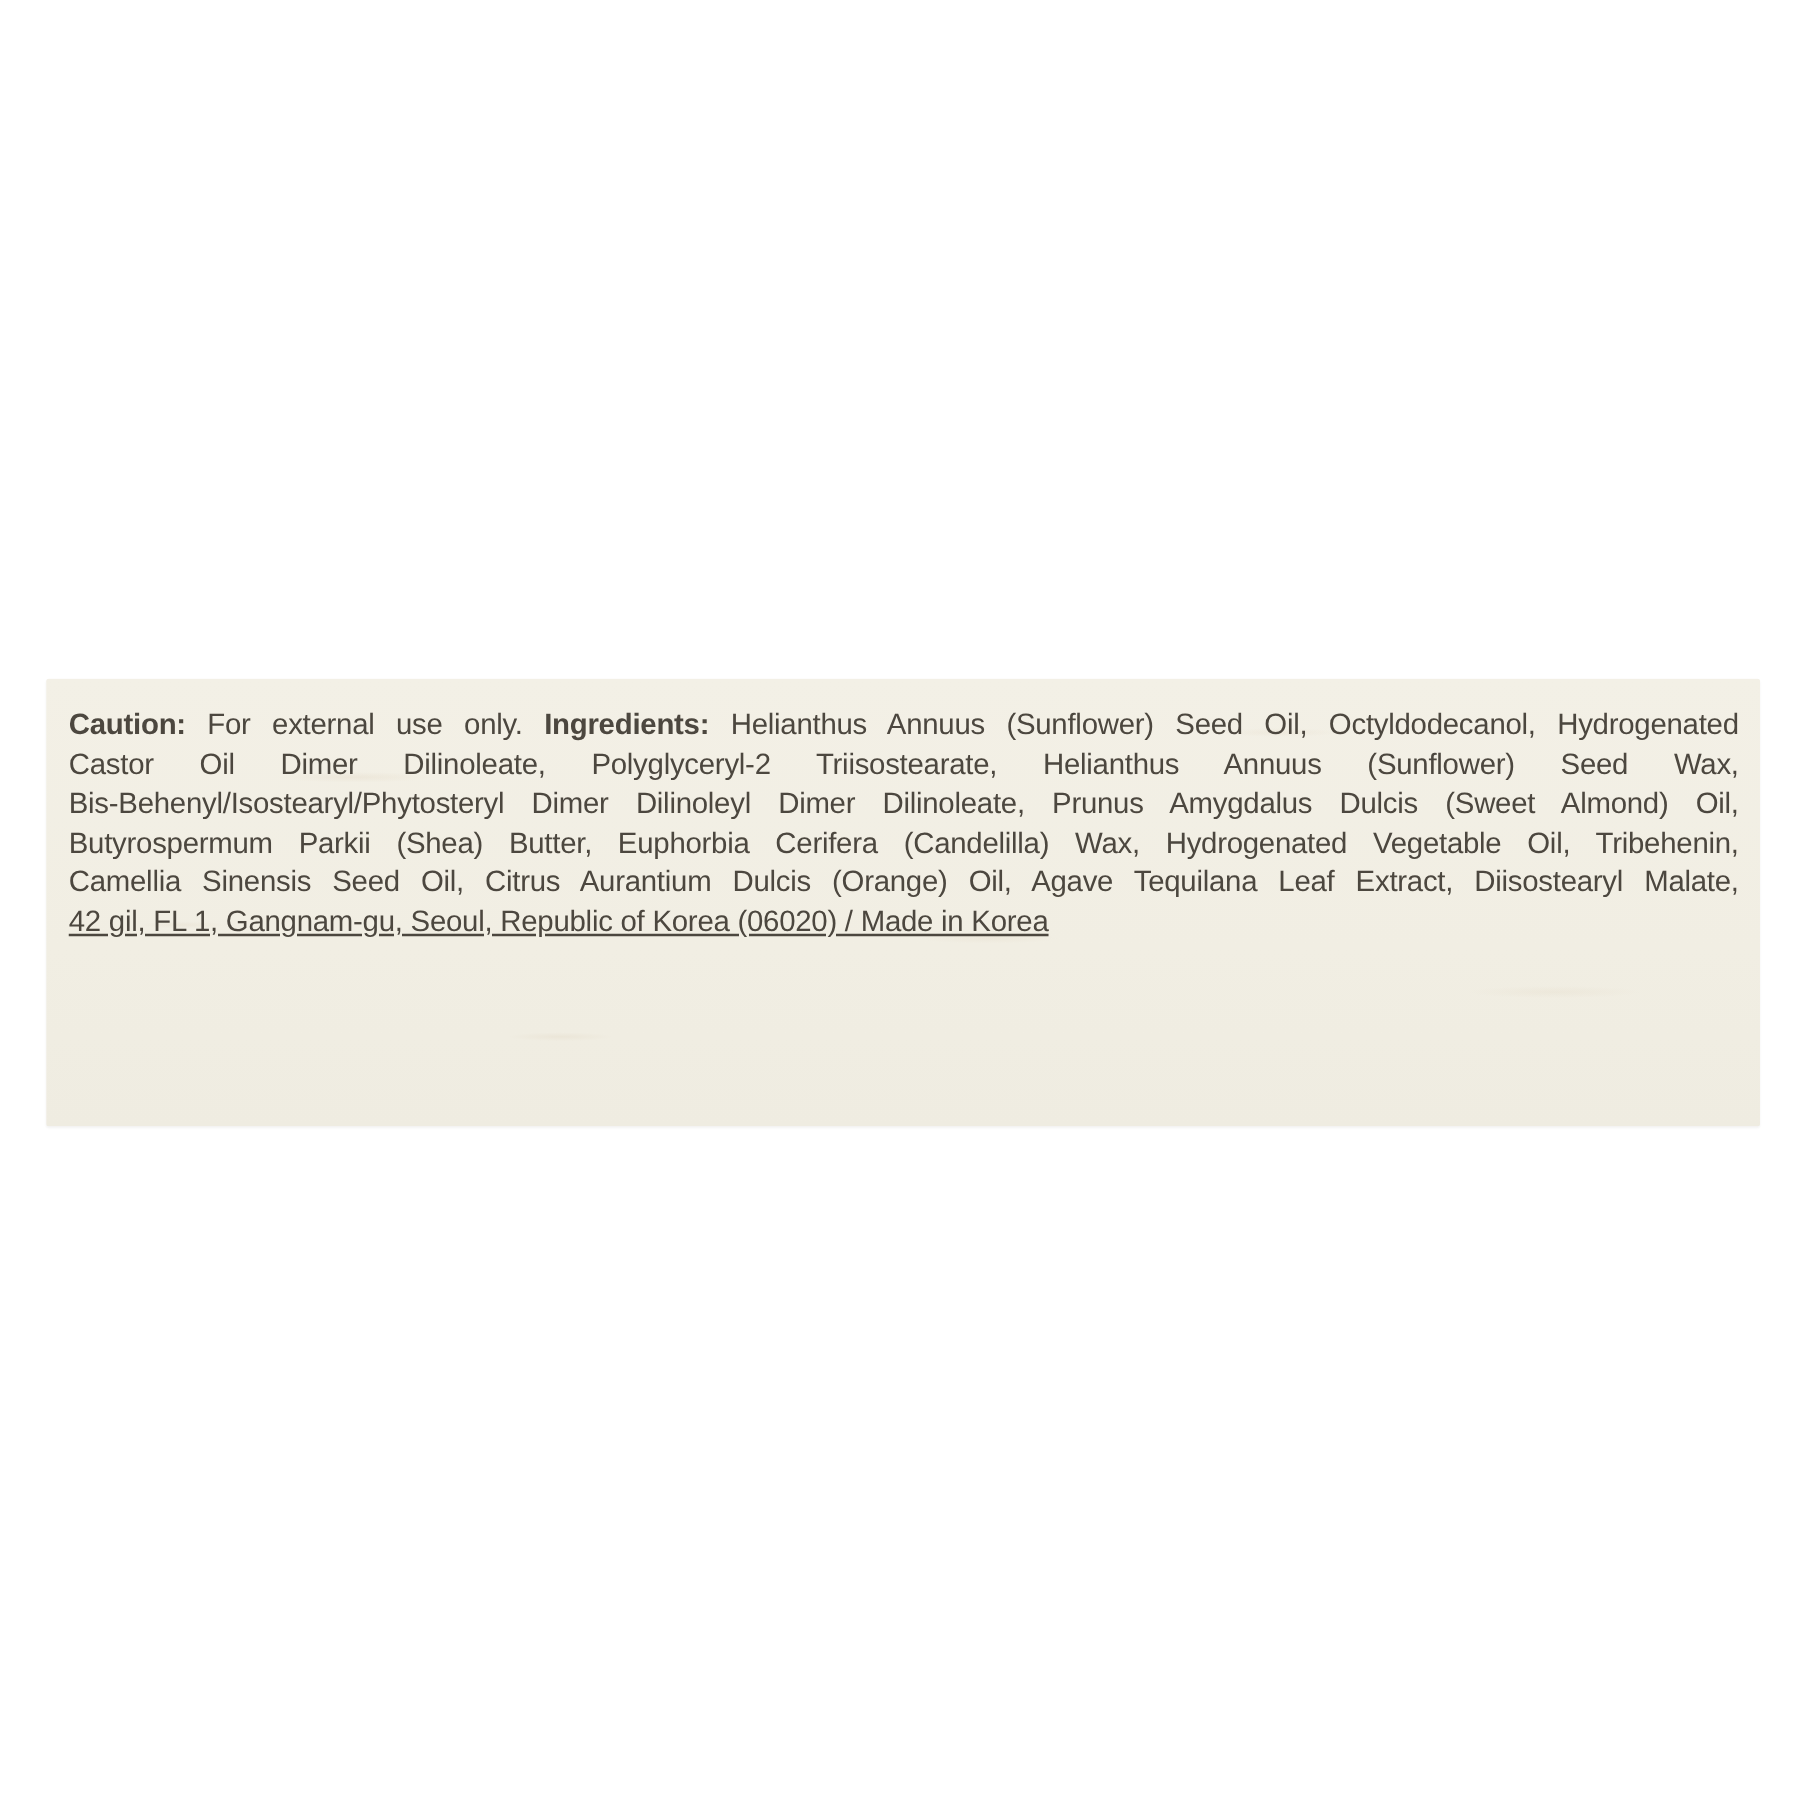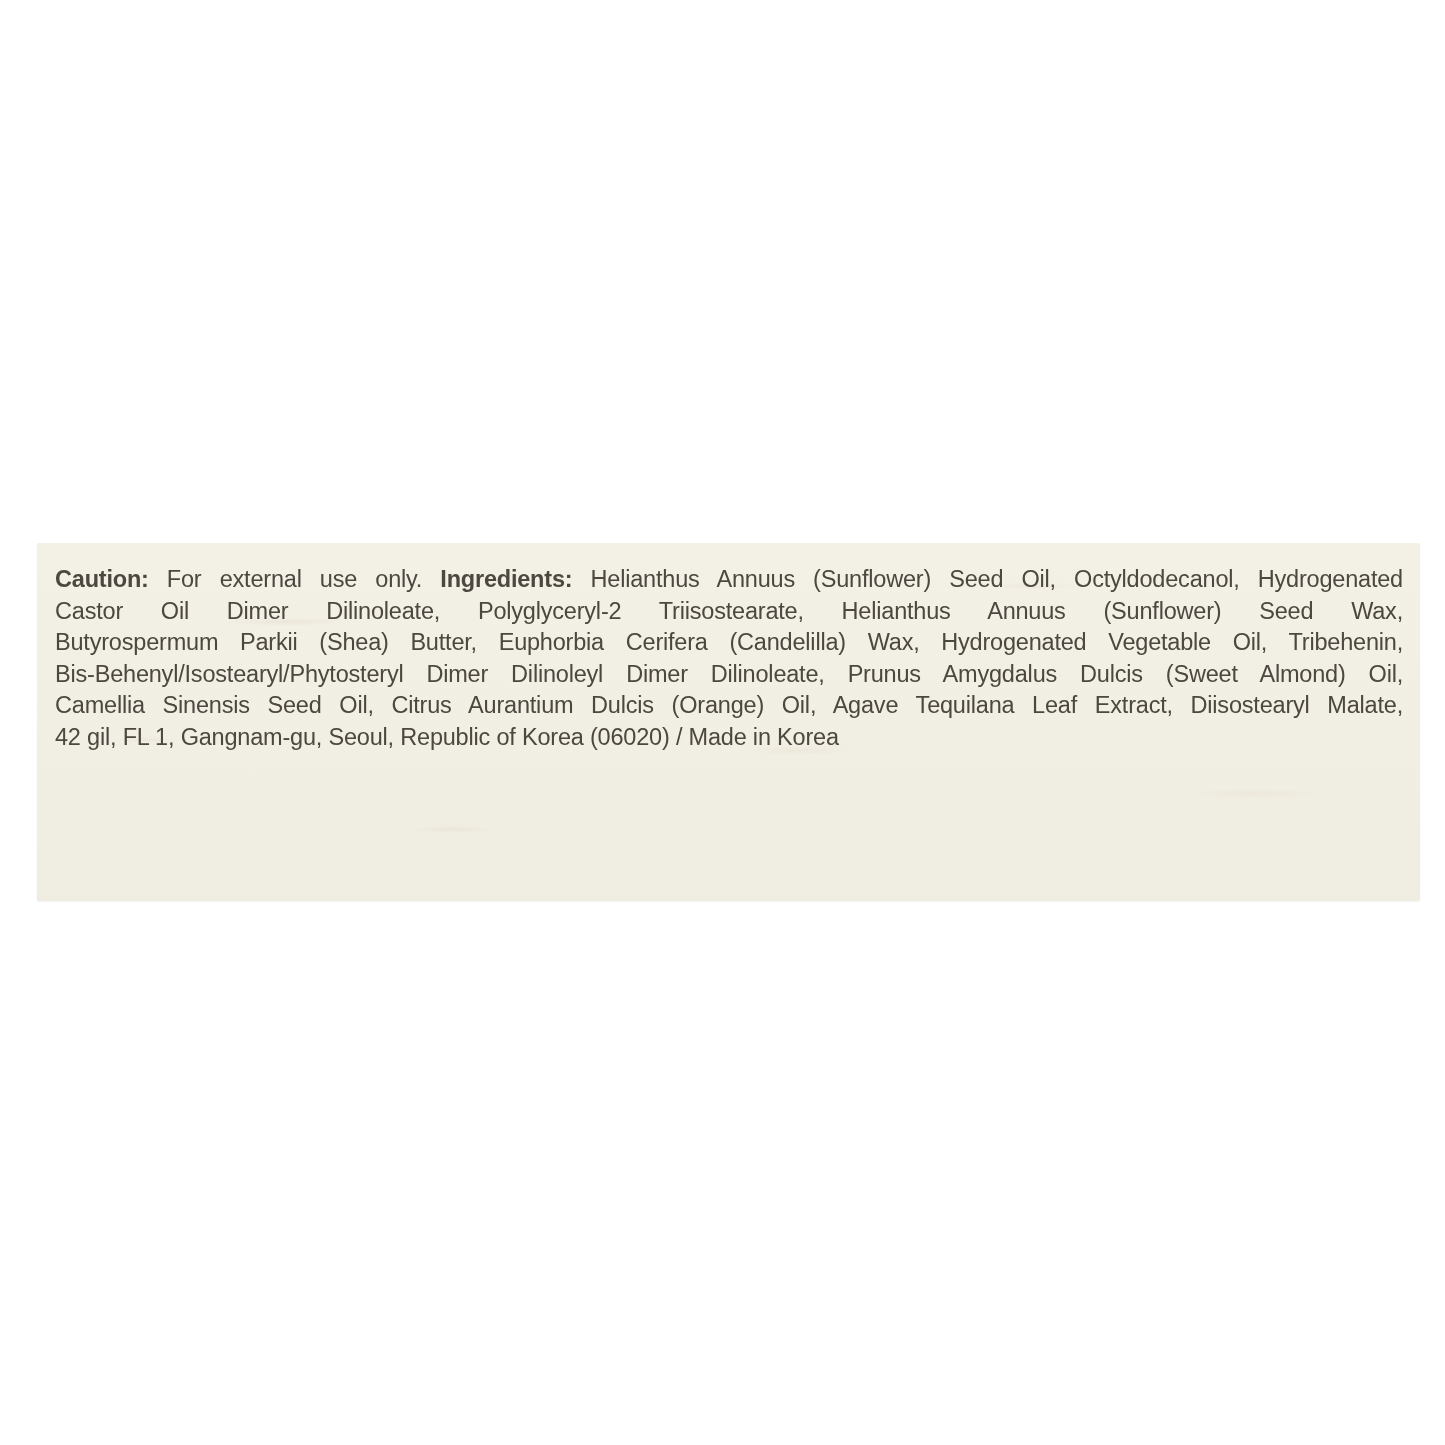--- a/index.html
+++ b/index.html
@@ -26,53 +26,53 @@
     background-image:
       radial-gradient(ellipse 90px 6px at 18% 22%, rgba(186,156,114,0.10), transparent 70%),
       radial-gradient(ellipse 70px 5px at 72% 12%, rgba(186,156,114,0.08), transparent 70%),
       radial-gradient(ellipse 80px 6px at 55% 58%, rgba(186,156,114,0.07), transparent 70%),
       radial-gradient(ellipse 60px 5px at 30% 80%, rgba(186,156,114,0.09), transparent 70%),
       radial-gradient(ellipse 100px 7px at 88% 70%, rgba(186,156,114,0.07), transparent 70%),
       radial-gradient(ellipse 50px 4px at 8% 55%, rgba(186,156,114,0.08), transparent 70%),
       linear-gradient(180deg, #f3f0e6 0%, #f1eee3 60%, #efece1 100%);
     border-radius: 2px;
     box-shadow: 0 1px 2px rgba(0,0,0,0.05);
-    padding-left: 12px;
   }
   .label-text {
     position: absolute;
     left: 18px;
     right: 17px;
     top: 21px;
     color: #4c473f;
     font-size: 23.5px;
     line-height: 31.6px;
     letter-spacing: -0.2px;
   }
   .line {
     text-align: justify;
     text-align-last: justify;
     text-justify: inter-word;
     white-space: normal;
   }
   .line.no-justify {
     text-align: right;
     text-align-last: left;
+    text-decoration: underline;
   }
   .line .b {
     font-weight: 700;
   }
 </style>
 </head>
 <body>
 
 <div class="page">
   <div class="label">
     <div class="label-text" style="color: rgb(76, 71, 63);">
         <div class="line"><span class="b">Caution:</span><span> For external use only. </span><span class="b">Ingredients:</span><span> Helianthus Annuus (Sunflower) Seed Oil, Octyldodecanol, Hydrogenated</span></div>
         <div class="line"><span>Castor Oil Dimer Dilinoleate, Polyglyceryl-2 Triisostearate, Helianthus Annuus (Sunflower) Seed Wax,</span></div>
+        <div class="line"><span>Bis-Behenyl/Isostearyl/Phytosteryl Dimer Dilinoleyl Dimer Dilinoleate, Prunus Amygdalus Dulcis (Sweet Almond) Oil,</span></div>
         <div class="line"><span>Butyrospermum Parkii (Shea) Butter, Euphorbia Cerifera (Candelilla) Wax, Hydrogenated Vegetable Oil, Tribehenin,</span></div>
-        <div class="line"><span>Bis-Behenyl/Isostearyl/Phytosteryl Dimer Dilinoleyl Dimer Dilinoleate, Prunus Amygdalus Dulcis (Sweet Almond) Oil,</span></div>
         <div class="line"><span>Camellia Sinensis Seed Oil, Citrus Aurantium Dulcis (Orange) Oil, Agave Tequilana Leaf Extract, Diisostearyl Malate,</span></div>
         <div class="line no-justify"><span>42 gil, FL 1, Gangnam-gu, Seoul, Republic of Korea (06020) / Made in Korea</span></div>
       </div>
   </div>
 </div>
 
 </body></html>

